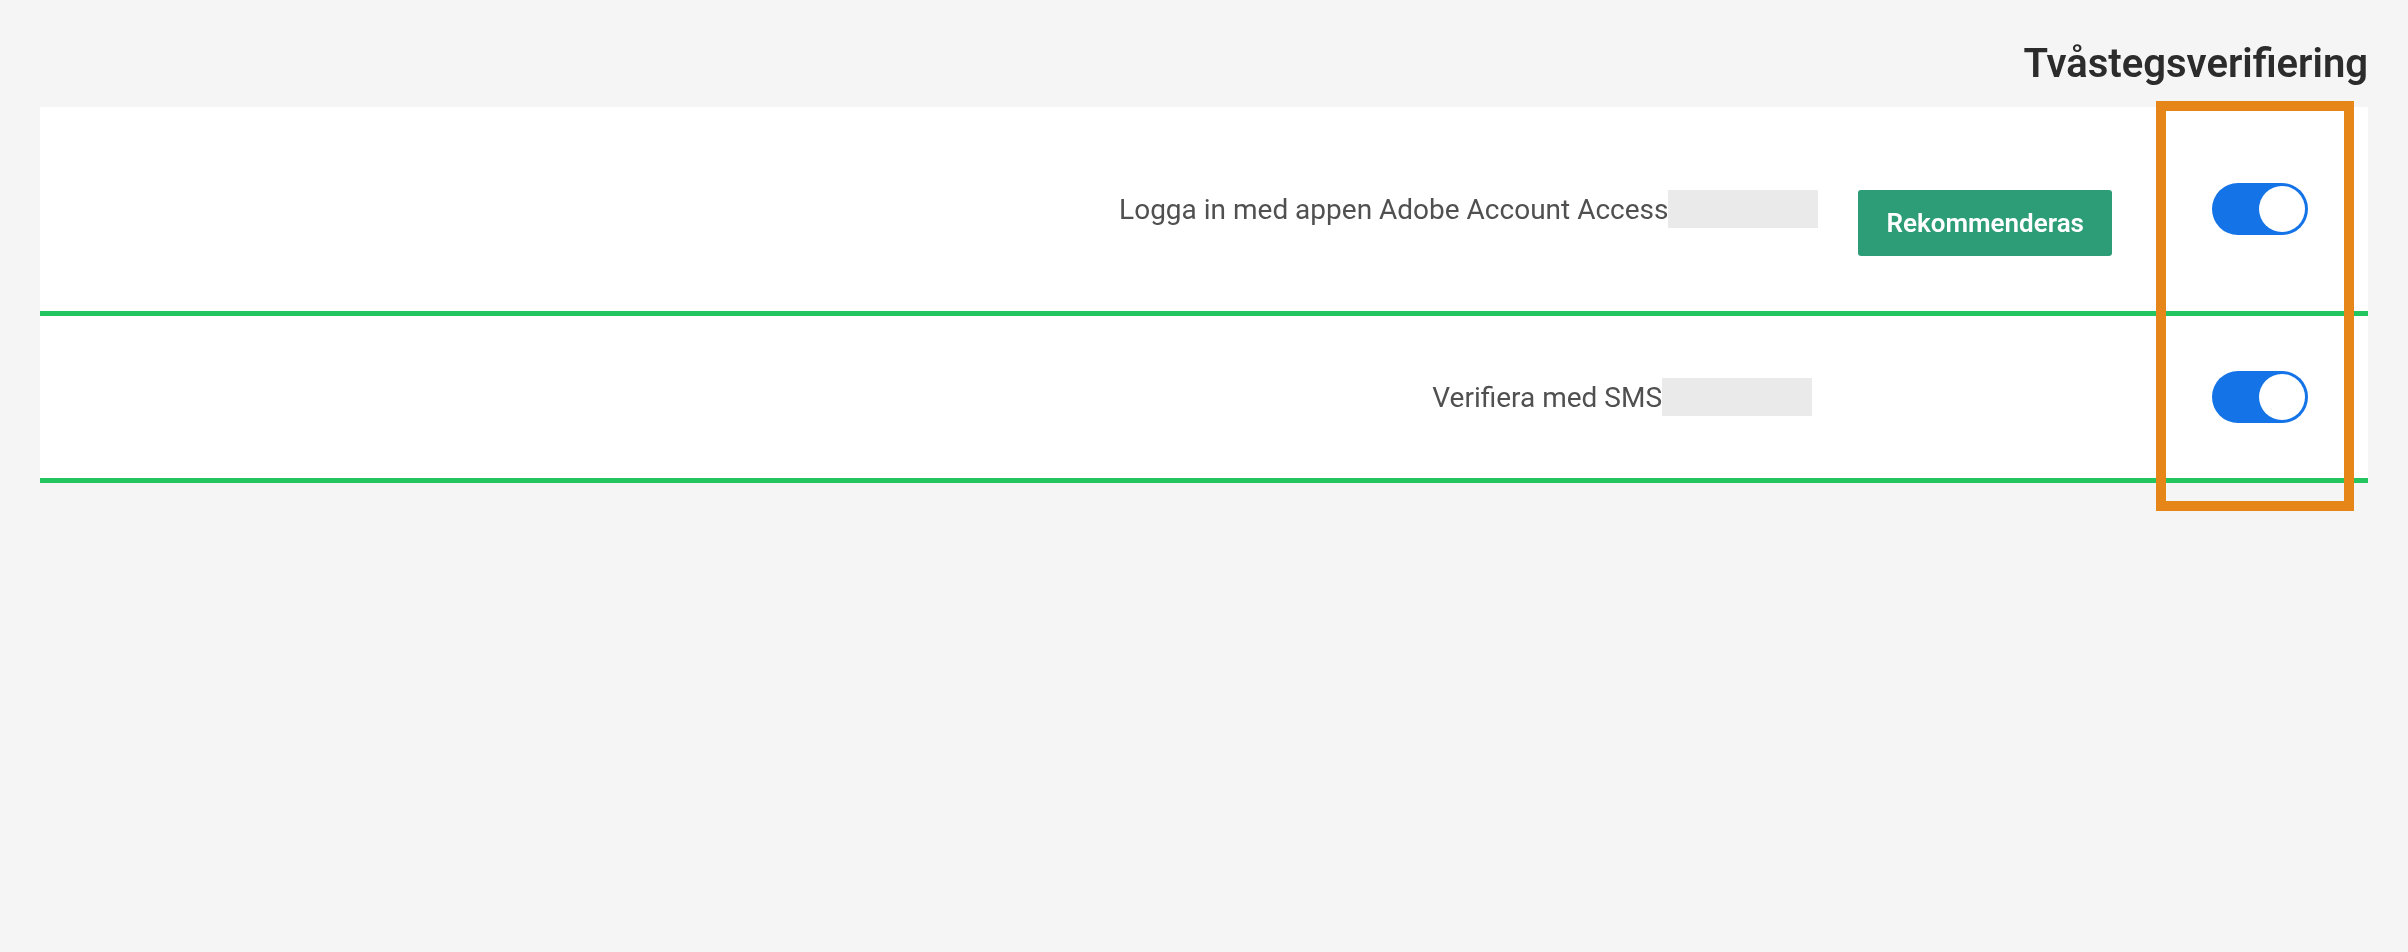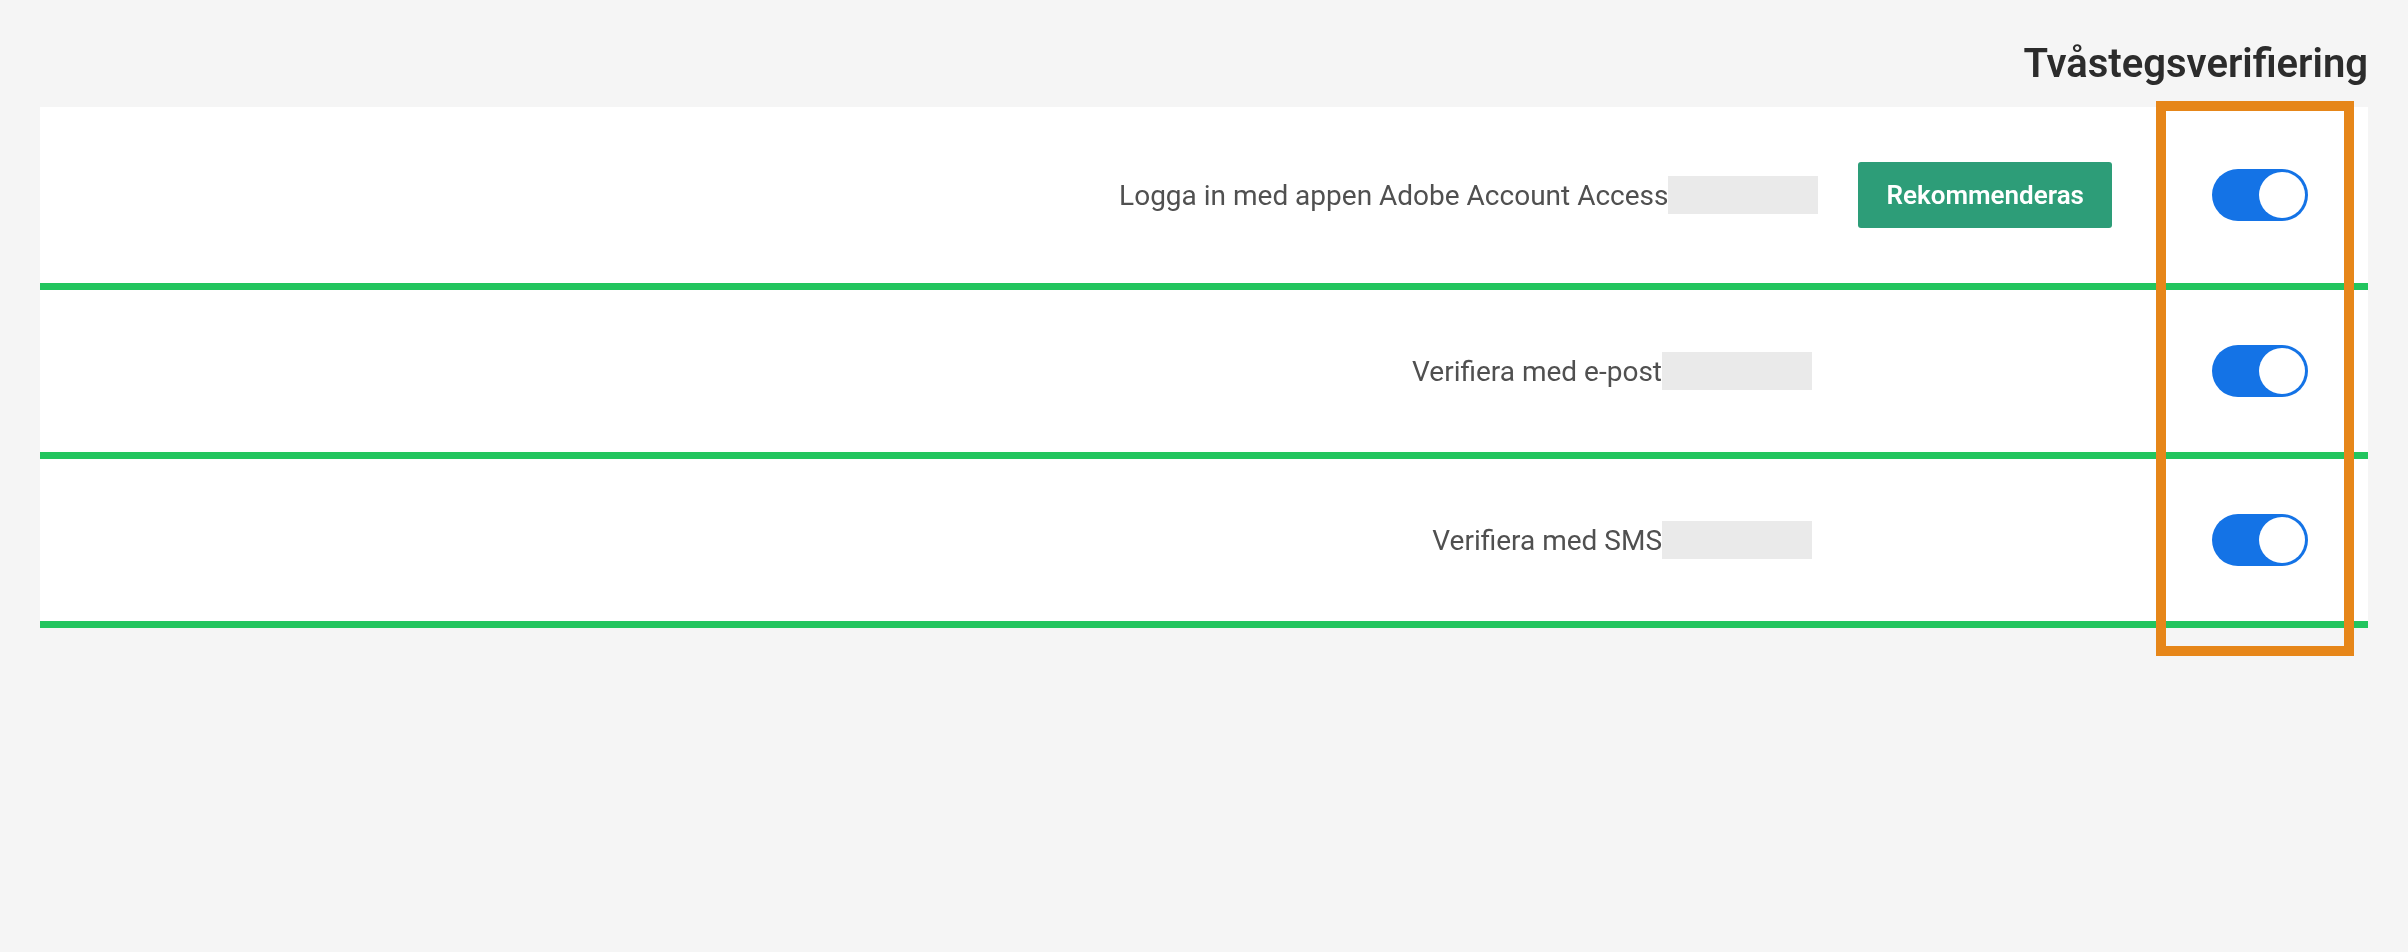--- a/index.html
+++ b/index.html
@@ -25,21 +25,21 @@
     
     .settings-panel {
       background-color: #ffffff;
       position: relative;
     }
     
     .setting-row {
       display: flex;
       align-items: center;
       padding: 55px 60px 55px 50px;
-      border-bottom: 7px solid #22c55e;
+      border-bottom: 5px solid #22c55e;
     }
     
     .setting-row:last-child {
       border-bottom: none;
     }
     
     .setting-label {
       flex: 1;
       font-size: 28px;
       color: #505050;
@@ -54,20 +54,21 @@
     }
     
     .badge {
       background-color: #2d9d78;
       color: #ffffff;
       font-size: 26px;
       font-weight: 600;
       padding: 18px 28px;
       border-radius: 3px;
       margin-right: 100px;
+      margin-top: 28px;
     }
     
     .badge-spacer {
       width: 260px;
       margin-right: 100px;
     }
     
     .toggle {
       width: 96px;
       height: 52px;
@@ -106,26 +107,20 @@
 
 <div class="settings-panel">
 
   <div class="setting-row">
     <div class="setting-label">Logga in med appen Adobe Account Access</div>
     <div class="placeholder-block"></div>
     <div class="badge">Rekommenderas</div>
     <div class="toggle"></div>
   </div>
 
-  <div class="setting-row">
-    <div class="setting-label">Verifiera med e-post</div>
-    <div class="placeholder-block"></div>
-    <div class="badge-spacer"></div>
-    <div class="toggle"></div>
-  </div>
 
   <div class="setting-row">
     <div class="setting-label">Verifiera med SMS</div>
     <div class="placeholder-block"></div>
     <div class="badge-spacer"></div>
     <div class="toggle"></div>
   </div>
 
   <div class="highlight-box"></div>
 </div>

